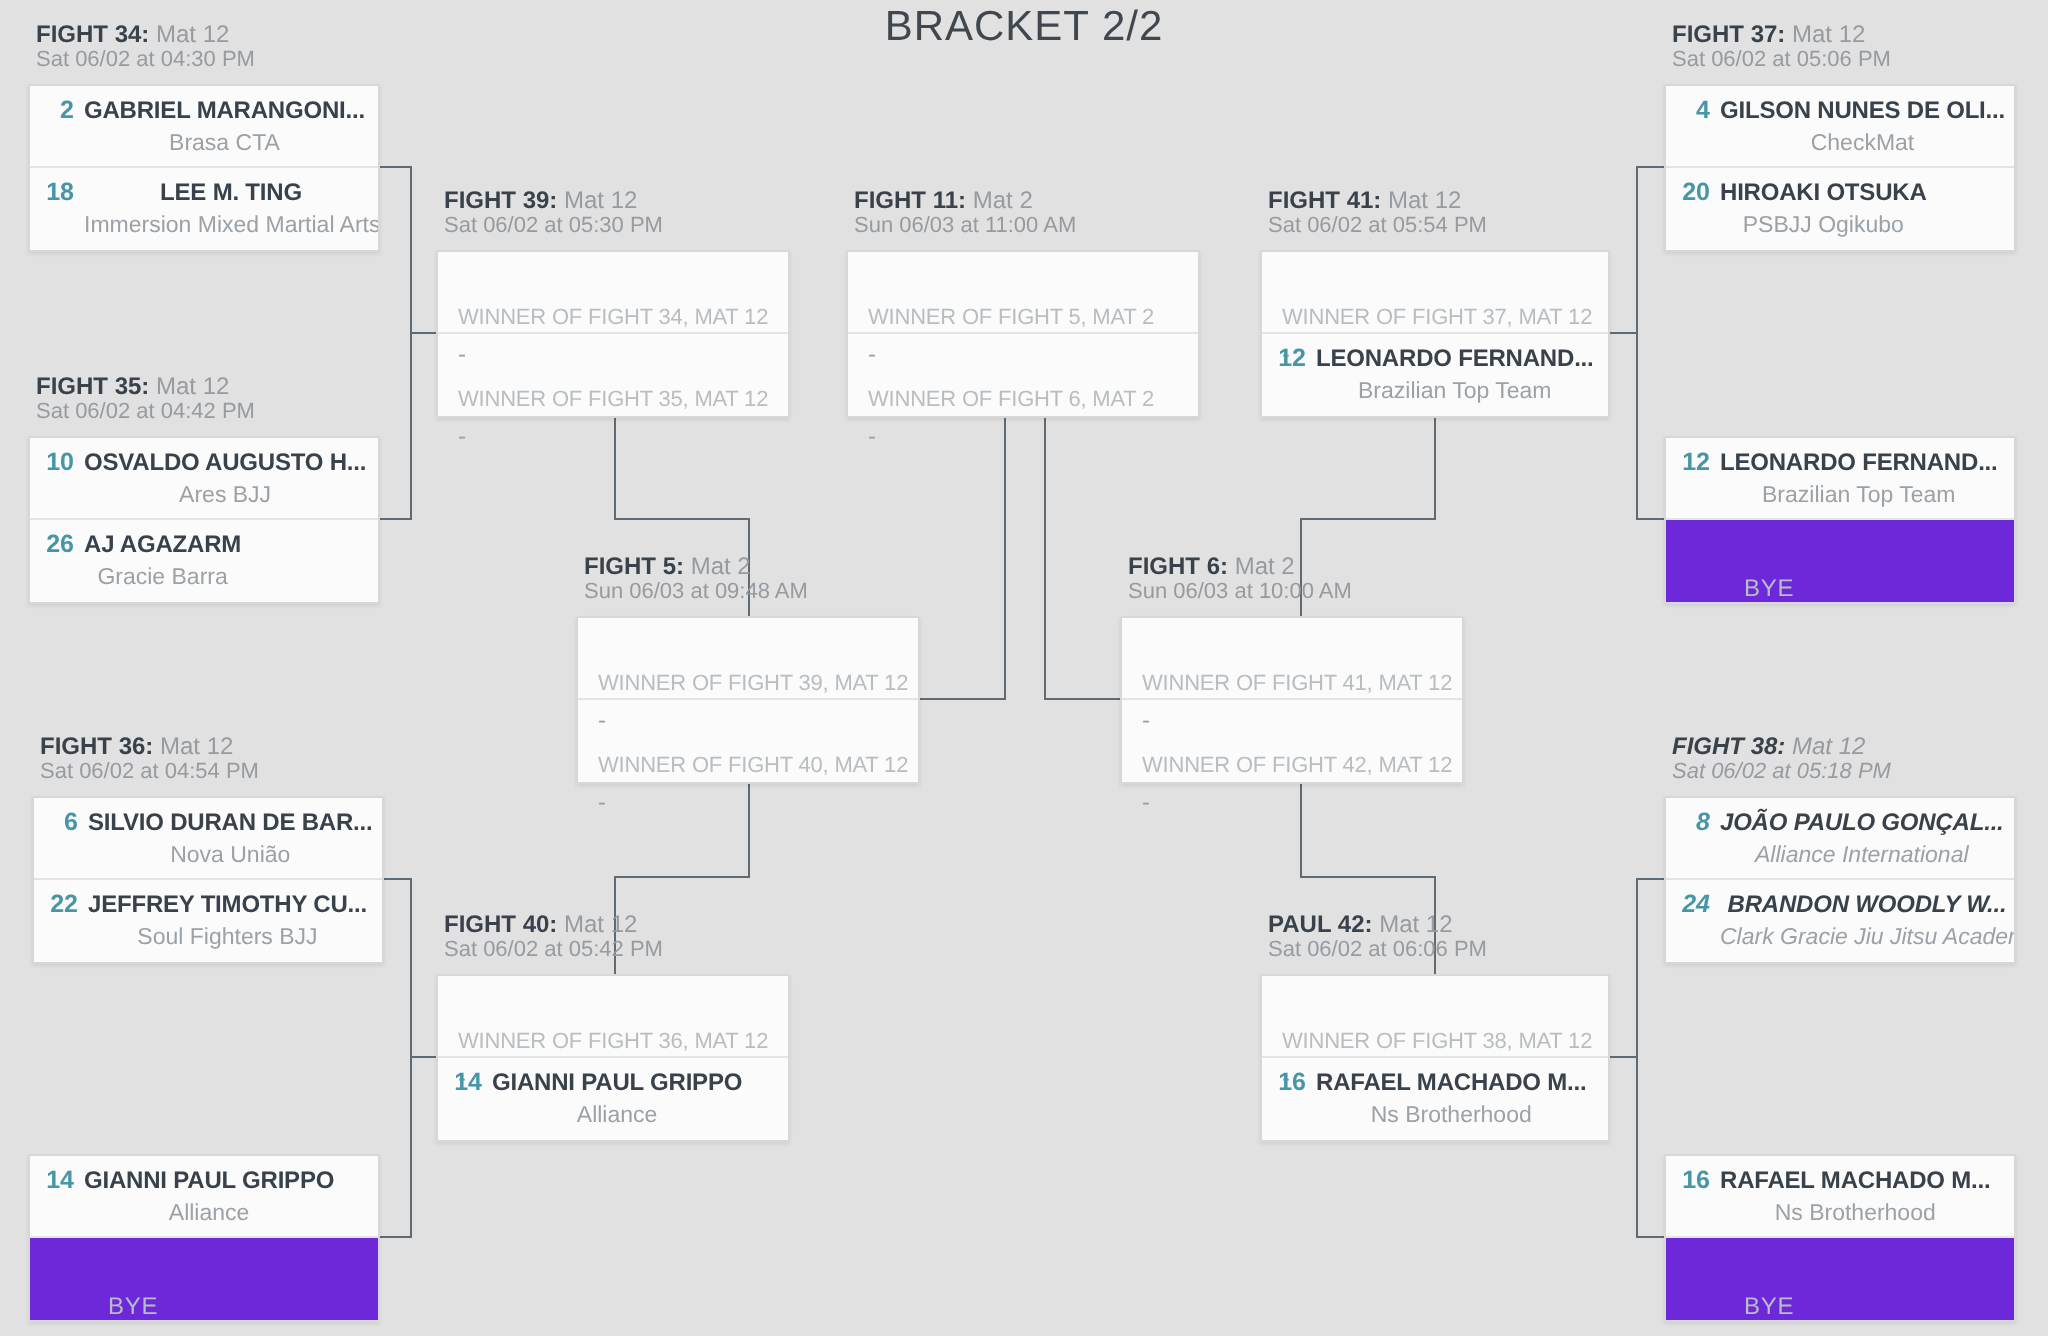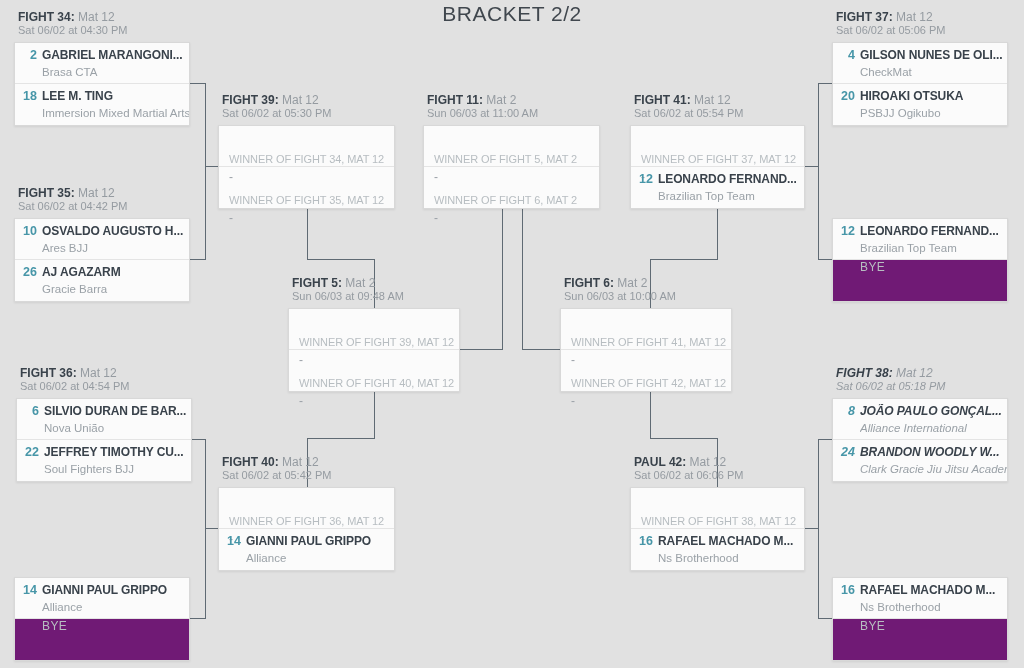--- a/index.html
+++ b/index.html
@@ -22,27 +22,27 @@
   .fh-1 { font-size:12px; line-height:14px; color:#959ba1; white-space:nowrap; }
   .fh-1 .fl { color:#39424b; font-weight:bold; }
   .fh-2 { font-size:11px; line-height:13px; color:#959ba1; white-space:nowrap; }
   .box {
     background:#fbfbfb; border:1px solid #d8d8d8; box-sizing:border-box;
     height:84px; width:100%; box-shadow:0 1px 2px rgba(0,0,0,.08);
   }
   .slot { height:41px; box-sizing:border-box; display:flex; align-items:flex-start; padding-top:5px; }
   .slot:first-child { border-bottom:1px solid #e4e4e4; }
   .seed { width:22px; text-align:right; font-weight:bold; font-size:12.5px; color:#4796a8; flex:none; line-height:15px; }
-  .who { margin-left:5px; overflow:hidden; white-space:nowrap; }
+  .who { margin-left:5px; overflow:hidden; white-space:nowrap;text-align:center; }
   .name { font-size:12px; font-weight:bold; color:#39424b; line-height:15px; letter-spacing:-.1px; }
   .team { font-size:11.5px; color:#9aa1a7; line-height:14px; margin-top:2px; }
   .slot.winner { display:block; padding:6px 0 0 10px; }
   .wline { font-size:11px; color:#b7bdc1; letter-spacing:-.1px; line-height:15px; white-space:nowrap; overflow:hidden;margin-top:20px; }
   .wdash { font-size:12px; color:#9aa1a7; line-height:14px; margin-top:3px; }
-  .slot.bye { display:flex; align-items:flex-start; padding-top:0; padding-left:27px; background:#701a75; }
+  .slot.bye { display:flex; align-items:flex-end; padding-top:0; padding-left:39px; background:#6d28d9; }
   .bye-text { font-size:12px; color:#b7bdc1; letter-spacing:.4px; }
   
   #g-f34  { left:14px;  top:10px;  width:176px; }
   #g-f35  { left:14px;  top:186px; width:176px; }
   #g-f36  { left:16px;  top:366px; width:176px; }
   #g-byeL { left:14px;  top:577px; width:176px; }
   #g-f39  { left:218px; top:93px;  width:177px; }
   #g-f40  { left:218px; top:455px; width:177px; }
   #g-f5   { left:288px; top:276px; width:172px; }
   #g-f11  { left:423px; top:93px;  width:177px; }

